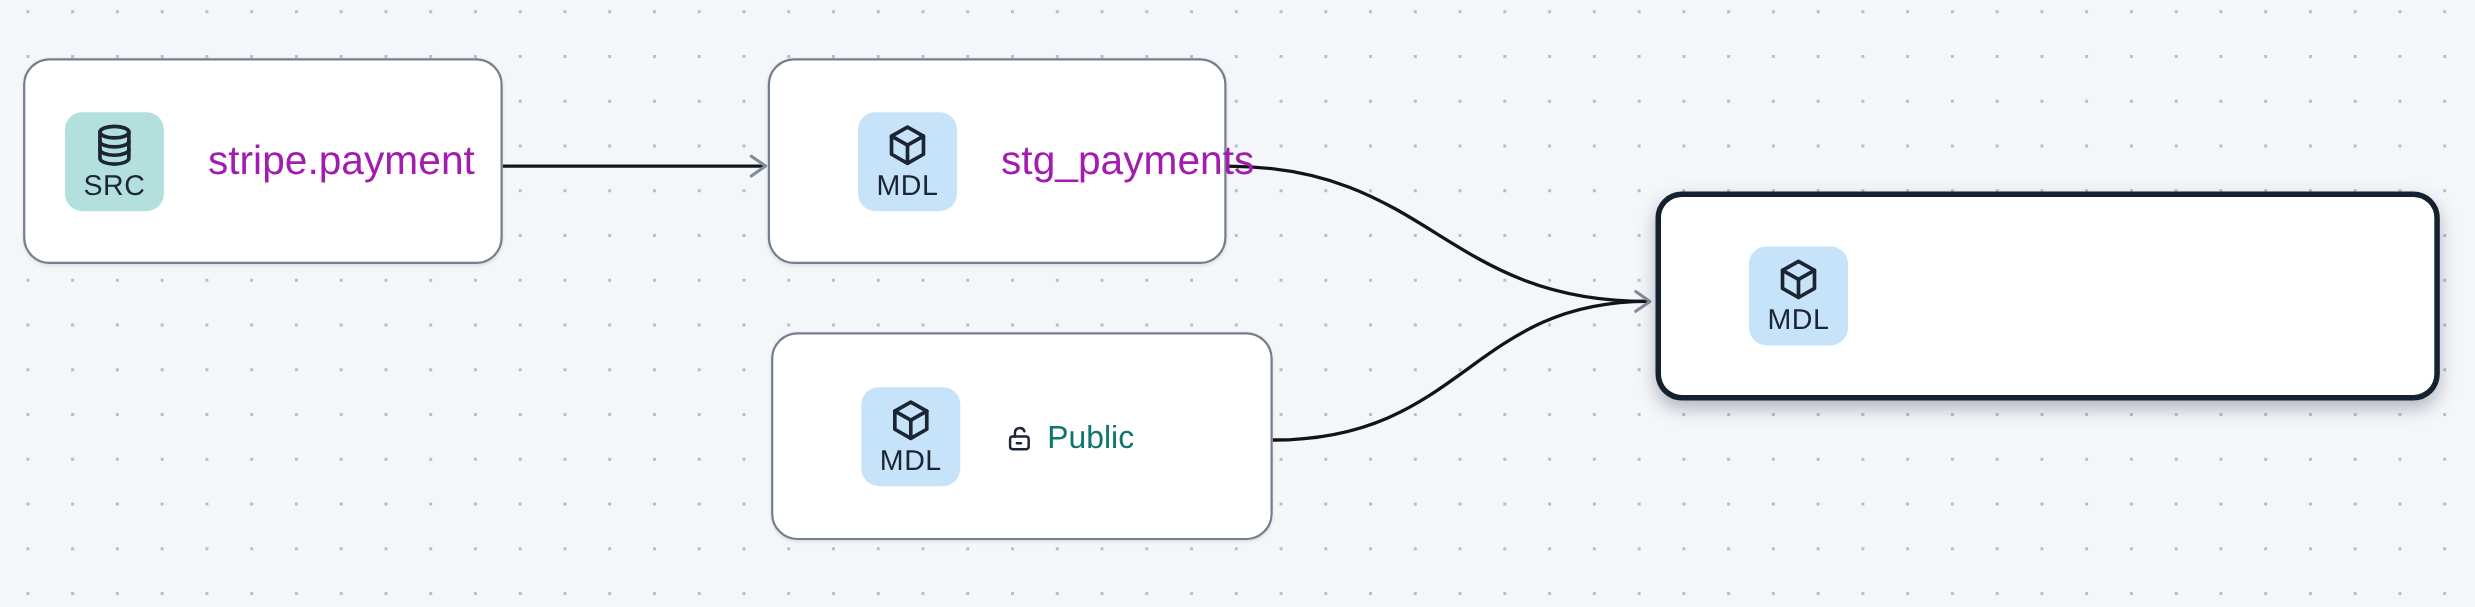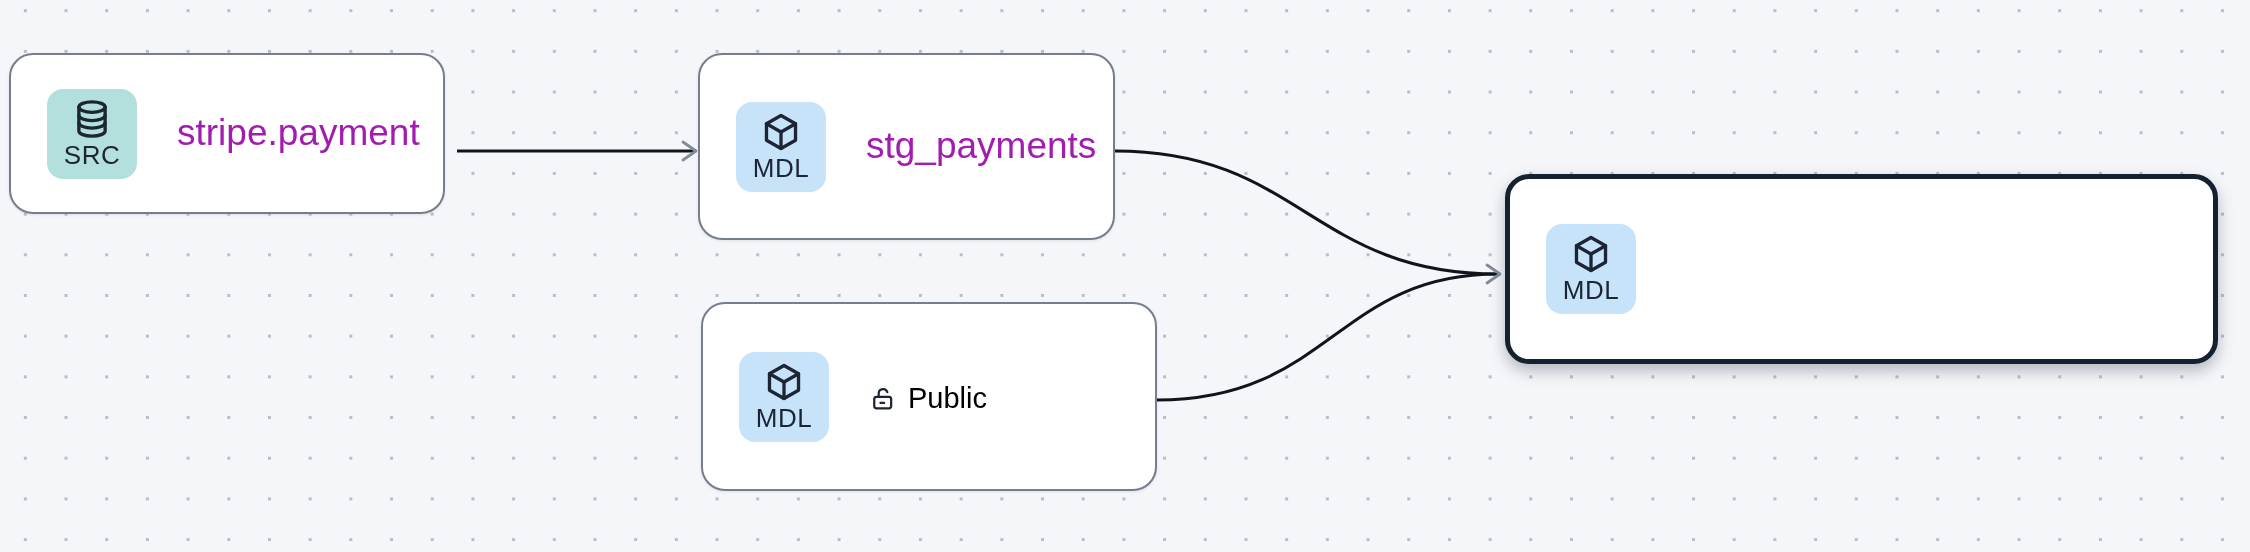--- a/index.html
+++ b/index.html
@@ -57,21 +57,21 @@
     width: 90px;
     height: 90px;
     border-radius: 16px;
     display: flex;
     flex-direction: column;
     align-items: center;
     justify-content: center;
     gap: 1px;
   }
   .badge-src { background: #b3e0dc; }
-  .badge-mdl { background: #c6e3fa; }
+  .badge-mdl { background: #c6e3fa; margin-left: 44px; }
   .badge svg { width: 42px; height: 42px; display: block; }
   .badge-label {
     font-size: 26px;
     font-weight: 500;
     letter-spacing: 0.5px;
     line-height: 1.1;
     color: #1b2534;
   }
 
   .node-text { display: flex; flex-direction: column; min-width: 0; }
@@ -80,21 +80,21 @@
     color: #a21caf;
     line-height: 1.2;
     white-space: nowrap;
   }
   .node-access {
     display: flex;
     align-items: center;
     gap: 11px;
     margin-top: 5px;
     font-size: 29px;
-    color: #000000;
+    color: #0f766e;
     line-height: 1.1;
   }
   .node-access svg { width: 28px; height: 28px; display: block; }
 
   .icon-stroke {
     fill: none;
     stroke: #1b2534;
     stroke-width: 1.9;
     stroke-linecap: round;
     stroke-linejoin: round;
@@ -109,21 +109,21 @@
 
     <path class="edge-path" d="M457 151 L694 151"></path>
     <path class="edge-arrowhead" d="M683 142 L696 151 L683 160"></path>
 
     <path class="edge-path" d="M1115 151 C1300 151 1312 274 1498 274"></path>
 
     <path class="edge-path" d="M1157 400 C1330 400 1337 274 1498 274"></path>
     <path class="edge-arrowhead" d="M1487 265 L1500 274 L1487 283"></path>
   </svg>
 
-  <div class="node" style="left:9px; top:53px; width:436px; height:161px">
+  <div class="node" style="left:21px; top:53px; width:436px; height:187px">
     <div class="badge badge-src">
       <svg viewBox="0 0 24 24">
         <ellipse class="icon-stroke" cx="12" cy="5.2" rx="7.5" ry="3"></ellipse>
         <path class="icon-stroke" d="M4.5 5.2 v13.6 c0 1.66 3.36 3 7.5 3 s7.5 -1.34 7.5 -3 V5.2"></path>
         <path class="icon-stroke" d="M4.5 9.9 c0 1.66 3.36 3 7.5 3 s7.5 -1.34 7.5 -3"></path>
         <path class="icon-stroke" d="M4.5 14.2 c0 1.66 3.36 3 7.5 3 s7.5 -1.34 7.5 -3"></path>
       </svg>
       <span class="badge-label">SRC</span>
     </div>
     <div class="node-text">

